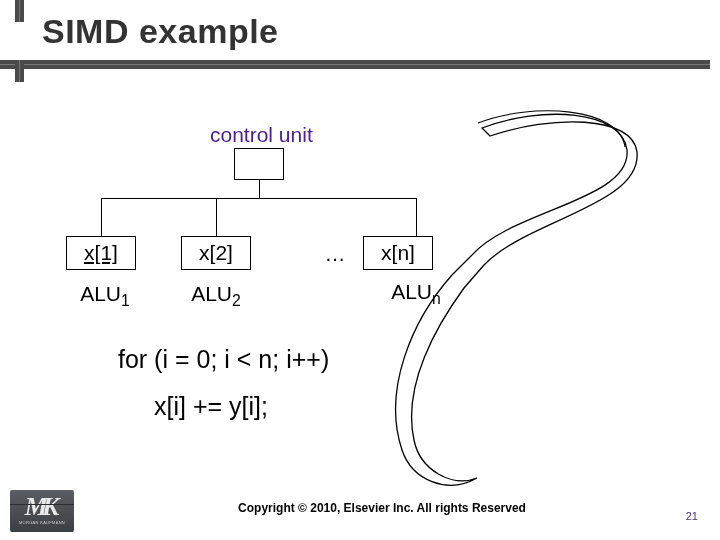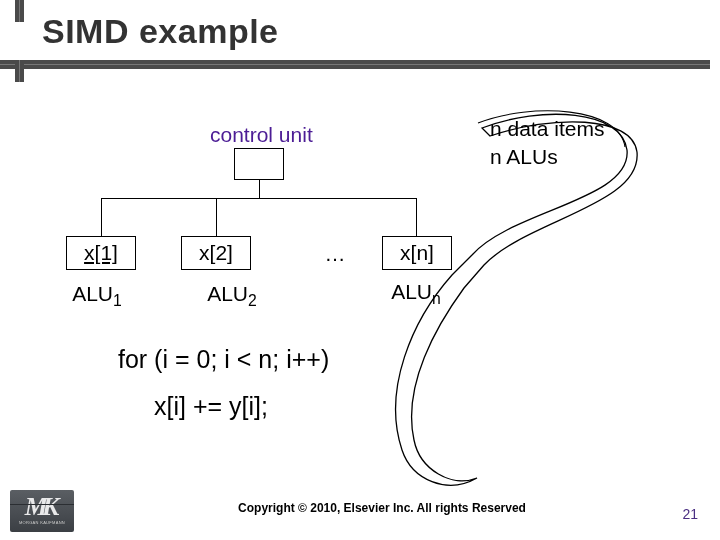--- a/index.html
+++ b/index.html
@@ -135,21 +135,21 @@
     position: absolute;
     left: 0; right: 0; bottom: 25px;
     text-align: center;
     font-size: 12px;
     font-weight: bold;
     padding-left: 44px;
   }
   .page-num {
     position: absolute;
     right: 22px; bottom: 18px;
-    font-size: 14px;
+    font-size: 11px;
     color: #4a2e82;
   }
   .logo {
     position: absolute;
     left: 10px; bottom: 8px;
     width: 64px; height: 42px;
     background: linear-gradient(180deg, #5a5e63 0%, #3b3f44 100%);
     border-radius: 2px;
     display: flex;
     flex-direction: column;
@@ -200,44 +200,40 @@
     <div class="connector" style="left:259px; top:90px; height:18px;"></div>
     <div class="hline" style="left:101px; top:108px; width:315px;"></div>
 
     <div class="connector" style="left:101px; top:108px; height:38px;"></div>
     <div class="connector" style="left:216px; top:108px; height:38px;"></div>
     <div class="connector" style="left:416px; top:108px; height:38px;"></div>
 
     <div class="alu-box" style="left:66px; top:146px;text-decoration:underline;">
       <span>x[1]</span>
     </div>
-    <div class="alu-label" style="left:62px; top:192px;">
+    <div class="alu-label" style="left:70px; top:192px;">
       <span>ALU</span><sub>1</sub>
     </div>
 
     <div class="alu-box" style="left:181px; top:146px;">
       <span>x[2]</span>
     </div>
-    <div class="alu-label" style="left:197px; top:192px;">
+    <div class="alu-label" style="left:181px; top:192px;">
       <span>ALU</span><sub>2</sub>
     </div>
 
     <div class="dots">…</div>
 
-    <div class="alu-box" style="left:382px; top:146px;">
+    <div class="alu-box" style="left:363px; top:146px;">
       <span>x[n]</span>
     </div>
     <div class="alu-label" style="left:381px; top:190px;">
       <span>ALU</span><sub>n</sub>
     </div>
 
-    <div class="annotation">
-      <div>n data items</div>
-      <div>n ALUs</div>
-    </div>
 
     <svg class="bracket" viewBox="0 0 250 390">
       <path d="M 90 18
                C 150 -5, 230 0, 235 40
                C 240 90, 120 100, 80 145
                L 60 165
                C 20 210, -10 280, 10 340
                C 20 370, 55 385, 85 368
                C 60 378, 28 360, 22 330
                C 10 275, 45 215, 72 178

